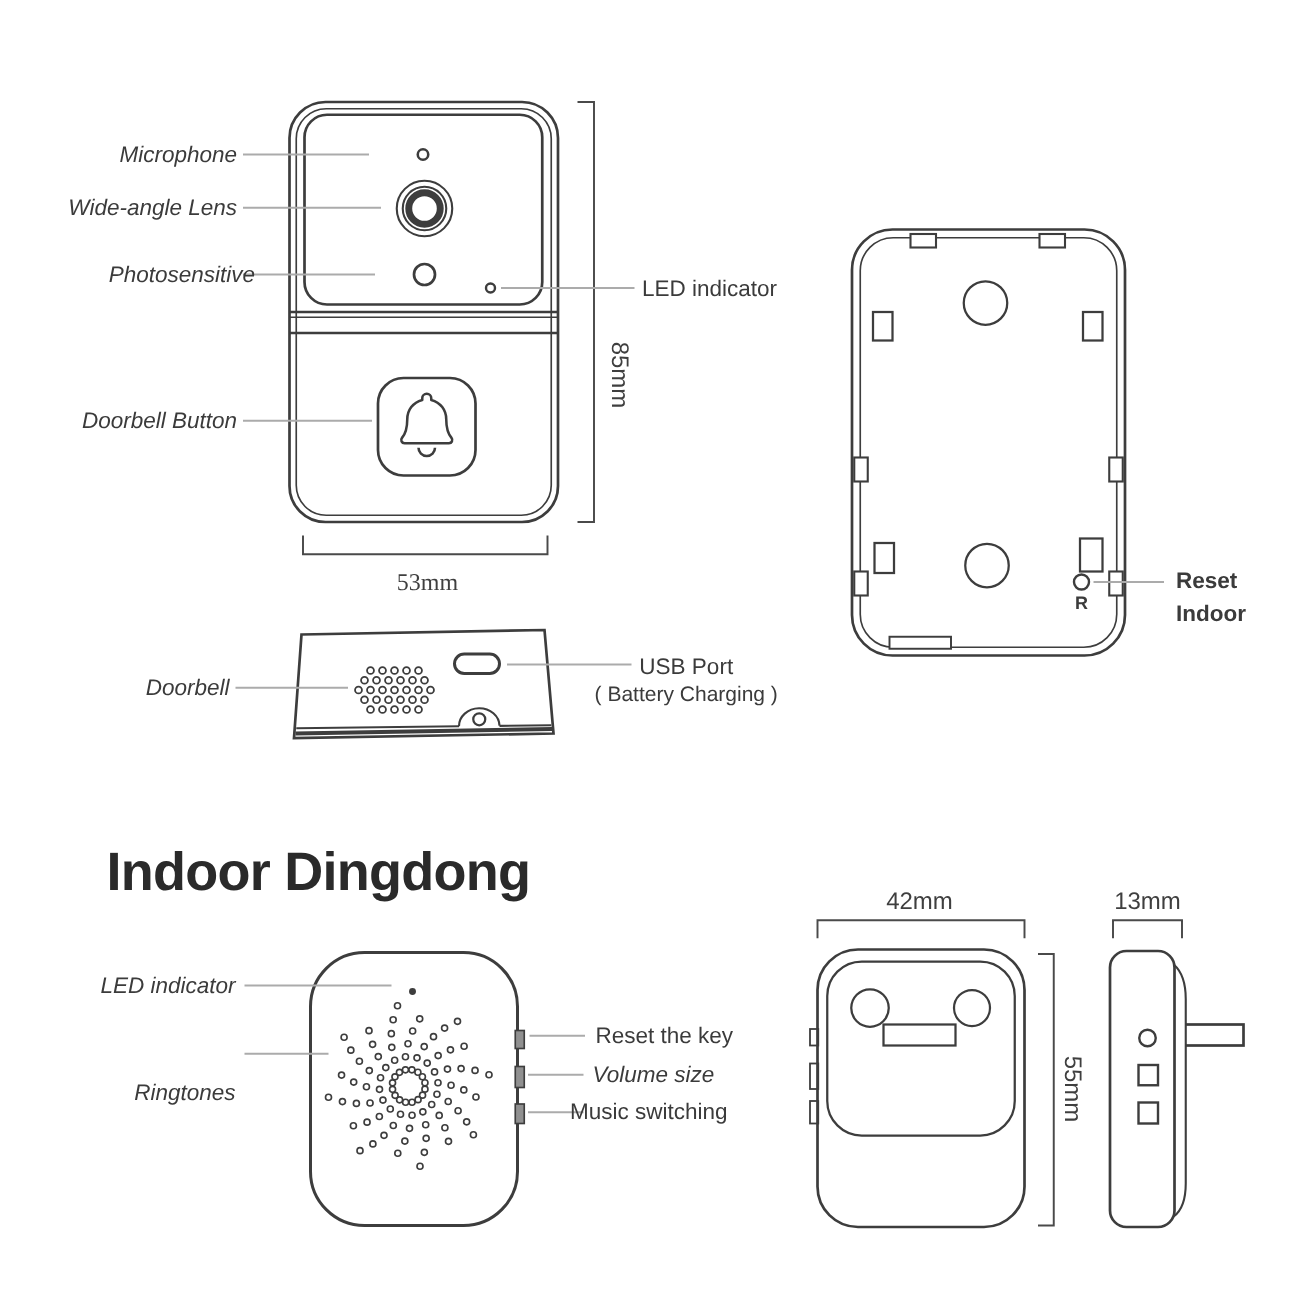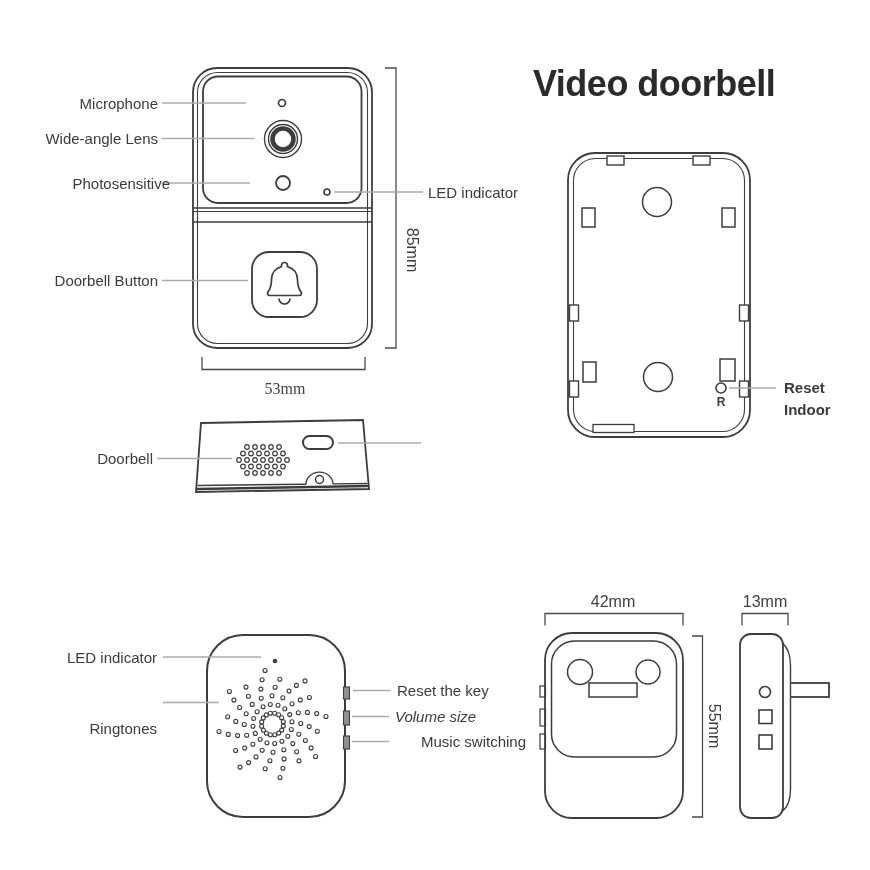--- a/index.html
+++ b/index.html
@@ -2,21 +2,21 @@
 <html><head>
 <meta charset="utf-8">
 <style>
   html,body{margin:0;padding:0;background:#fff;}
   #canvas{
     position:relative;width:870px;height:870px;background:#ffffff;overflow:hidden;
     font-family:"Liberation Sans","DejaVu Sans",sans-serif;color:#3b3b3b;
   }
   #art{position:absolute;left:0;top:0;width:870px;height:870px;}
   .lbl{position:absolute;font-size:15px;line-height:17px;color:#3b3b3b;white-space:nowrap;}
-  .lbl.r{text-align:right;}
+  .lbl.r{text-align:right;font-style:italic;}
   .lbl.c{text-align:center;white-space:normal;}
   .dim{position:absolute;font-size:16px;line-height:18px;color:#3f3f3f;text-align:center;width:60px;}
   .dim.rot{transform:rotate(90deg);}
   .title{position:absolute;font-size:36px;line-height:40px;font-weight:700;color:#2a2a2a;letter-spacing:-0.5px;white-space:nowrap;}
   .usb-note{font-size:14px;line-height:18px;}
   .two-line{line-height:22px;font-weight:bold;}
   .rmark{position:absolute;font-size:12px;font-weight:600;color:#3b3b3b;width:16px;text-align:center;}
 </style>
 </head>
 <body>
@@ -242,42 +242,46 @@
       <line x1="157" y1="458.5" x2="232" y2="458.5"></line>
       <line x1="338" y1="443" x2="421" y2="443"></line>
       <line x1="163" y1="657" x2="261" y2="657"></line>
       <line x1="163" y1="702.5" x2="219" y2="702.5"></line>
       <line x1="353" y1="690.5" x2="390" y2="690.5"></line>
       <line x1="352" y1="716.5" x2="389" y2="716.5"></line>
       <line x1="352" y1="741.5" x2="389" y2="741.5"></line>
     </g>
   </svg>
 
-  <div class="title" style="left:533px;top:64px;">Video doorbell</div>
+  <div class="title" style="left:71px;top:561px;">Indoor Dingdong</div>
 
   <div class="lbl r" style="left:20px;top:95px;width:138px;">Microphone</div>
   <div class="lbl r" style="left:20px;top:130px;width:138px;">Wide-angle Lens</div>
   <div class="lbl r" style="left:32px;top:175px;width:138px;">Photosensitive</div>
   <div class="lbl r" style="left:20px;top:272px;width:138px;">Doorbell Button</div>
   <div class="lbl" style="left:428px;top:184px;">LED indicator</div>
 
   <div class="dim rot" style="left:382px;top:241px;">85mm</div>
   <div class="dim" style="left:255px;top:380px;font-family:Liberation Serif, serif;">53mm</div>
 
   <div class="lbl two-line" style="left:784px;top:377px;">
     <div>Reset</div>
     <div>Indoor</div>
   </div>
   <div class="rmark" style="left:713px;top:395px;">R</div>
 
   <div class="lbl r" style="left:20px;top:450px;width:133px;">Doorbell</div>
+  <div class="lbl c" style="left:385px;top:436px;width:145px;">
+    <div>USB Port</div>
+    <div class="usb-note">( Battery Charging )</div>
+  </div>
 
   <div class="lbl r" style="left:20px;top:649px;width:137px;">LED indicator</div>
   <div class="lbl r" style="left:20px;top:720px;width:137px;">Ringtones</div>
   <div class="lbl" style="left:397px;top:682px;">Reset the key</div>
   <div class="lbl" style="left:395px;top:708px;font-style:italic;">Volume size</div>
-  <div class="lbl" style="left:421px;top:733px;text-align:center;">Music switching</div>
+  <div class="lbl" style="left:380px;top:733px;text-align:center;">Music switching</div>
 
   <div class="dim" style="left:583px;top:593px;">42mm</div>
   <div class="dim" style="left:735px;top:593px;">13mm</div>
   <div class="dim rot" style="left:684px;top:717px;">55mm</div>
 
 </div>
 
 </body></html>

